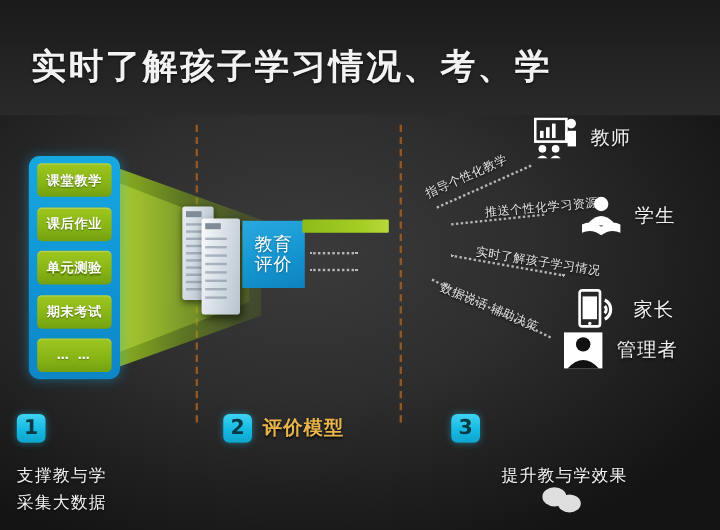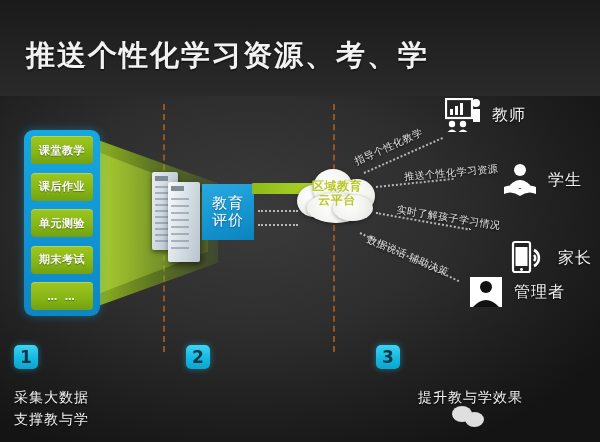--- a/index.html
+++ b/index.html
@@ -285,21 +285,21 @@
   }
   .wm .b1 { left: 0;  top: 2px;  width: 20px; height: 16px; }
   .wm .b2 { left: 13px; top: 8px; width: 19px; height: 15px; }
 </style>
 </head>
 <body>
 
 <div id="stage">
 
   <div class="title-band"></div>
-  <div class="title-text">推送个性化学习资源、考、学</div>
+  <div class="title-text">实时了解孩子学习情况、考、学</div>
 
   <div class="divider d1"></div>
   <div class="divider d2"></div>
 
   <div class="beam"></div>
   <div class="beam2"></div>
 
   <div class="left-panel">
     <div class="green-item">课堂教学</div>
     <div class="green-item">课后作业</div>
@@ -333,31 +333,20 @@
     <div class="srv-line" style="top:65px"></div>
   </div>
 
   <div class="eval-box">
     <span>教育</span>
     <span>评价</span>
   </div>
 
   <div class="green-bar"></div>
 
-  <div class="cloud">
-    <div class="puff p1"></div>
-    <div class="puff p2"></div>
-    <div class="puff p3"></div>
-    <div class="puff p4"></div>
-    <div class="puff p5"></div>
-    <div class="cloud-label">
-      <span>区域教育</span>
-      <span>云平台</span>
-    </div>
-  </div>
 
   <div class="flow" style="left:258px; top:210px; width:40px;"></div>
   <div class="flow" style="left:258px; top:224px; width:40px;"></div>
 
   <div class="flow" style="left:364px; top:172px; width:86px; transform:rotate(-24deg);"></div>
   <div class="flow" style="left:376px; top:186px; width:78px; transform:rotate(-6deg);"></div>
   <div class="flow" style="left:376px; top:212px; width:96px; transform:rotate(10deg);"></div>
   <div class="flow" style="left:360px; top:232px; width:110px; transform:rotate(26deg);"></div>
 
   <div class="flow-label" style="left:352px; top:140px; transform:rotate(-24deg);">指导个性化教学</div>
@@ -377,32 +366,32 @@
         <circle cx="18" cy="26" r="3.2" fill="#fff"></circle>
         <path d="M13.5 34 q4.5-5 9 0 z" fill="#fff"></path>
         <circle cx="31" cy="5" r="4" fill="#fff"></circle>
         <rect x="28" y="11" width="7" height="13" fill="#fff"></rect>
         <rect x="26" y="12" width="3" height="9" fill="#fff"></rect>
       </svg>
     </div>
     <div class="aud-label">教师</div>
   </div>
 
-  <div class="audience" style="left:500px; top:160px;">
+  <div class="audience" style="left:481px; top:160px;">
     <div class="aud-icon">
       <svg width="36" height="34" viewBox="0 0 36 34">
         <circle cx="18" cy="7" r="6" fill="#fff"></circle>
         <path d="M8 22 q10-10 20 0 l0 3 l-20 0 z" fill="#fff"></path>
         <path d="M2 24 q8-4 16 2 q8-6 16-2 l0 7 q-8-4-16 2 q-8-6-16-2 z" fill="#fff"></path>
       </svg>
     </div>
     <div class="aud-label">学生</div>
   </div>
 
-  <div class="audience" style="left:510px; top:238px;">
+  <div class="audience" style="left:480px; top:238px;">
     <div class="aud-icon">
       <svg width="38" height="36" viewBox="0 0 38 36">
         <rect x="2" y="2" width="17" height="30" rx="2" fill="none" stroke="#fff" stroke-width="2.2"></rect>
         <rect x="4.5" y="7" width="12" height="19" fill="#fff"></rect>
         <circle cx="10.5" cy="29.5" r="1.4" fill="#fff"></circle>
         <path d="M23 10 a9 9 0 0 1 0 16" fill="none" stroke="#fff" stroke-width="2.6"></path>
         <path d="M23 15 a4.5 4.5 0 0 1 0 6" fill="none" stroke="#fff" stroke-width="2.6"></path>
       </svg>
     </div>
     <div class="aud-label">家长</div>
@@ -417,28 +406,29 @@
       </svg>
     </div>
     <div class="aud-label">管理者</div>
   </div>
 
   <div class="sec" style="left:14px; top:345px;">
     <div class="sec-head">
       <div class="sec-num">1</div>
     </div>
     <div class="sec-body">
+      <div>支撑教与学</div>
       <div>采集大数据</div>
-      <div>支撑教与学</div>
     </div>
   </div>
 
   <div class="sec" style="left:186px; top:345px;">
     <div class="sec-head">
       <div class="sec-num">2</div>
+      <div class="sec-title">评价模型</div>
     </div>
   </div>
 
   <div class="sec" style="left:376px; top:345px;">
     <div class="sec-head">
       <div class="sec-num">3</div>
     </div>
     <div class="sec-body" style="margin-left:32px">
       <div class="l2">提升教与学效果</div>
     </div>

